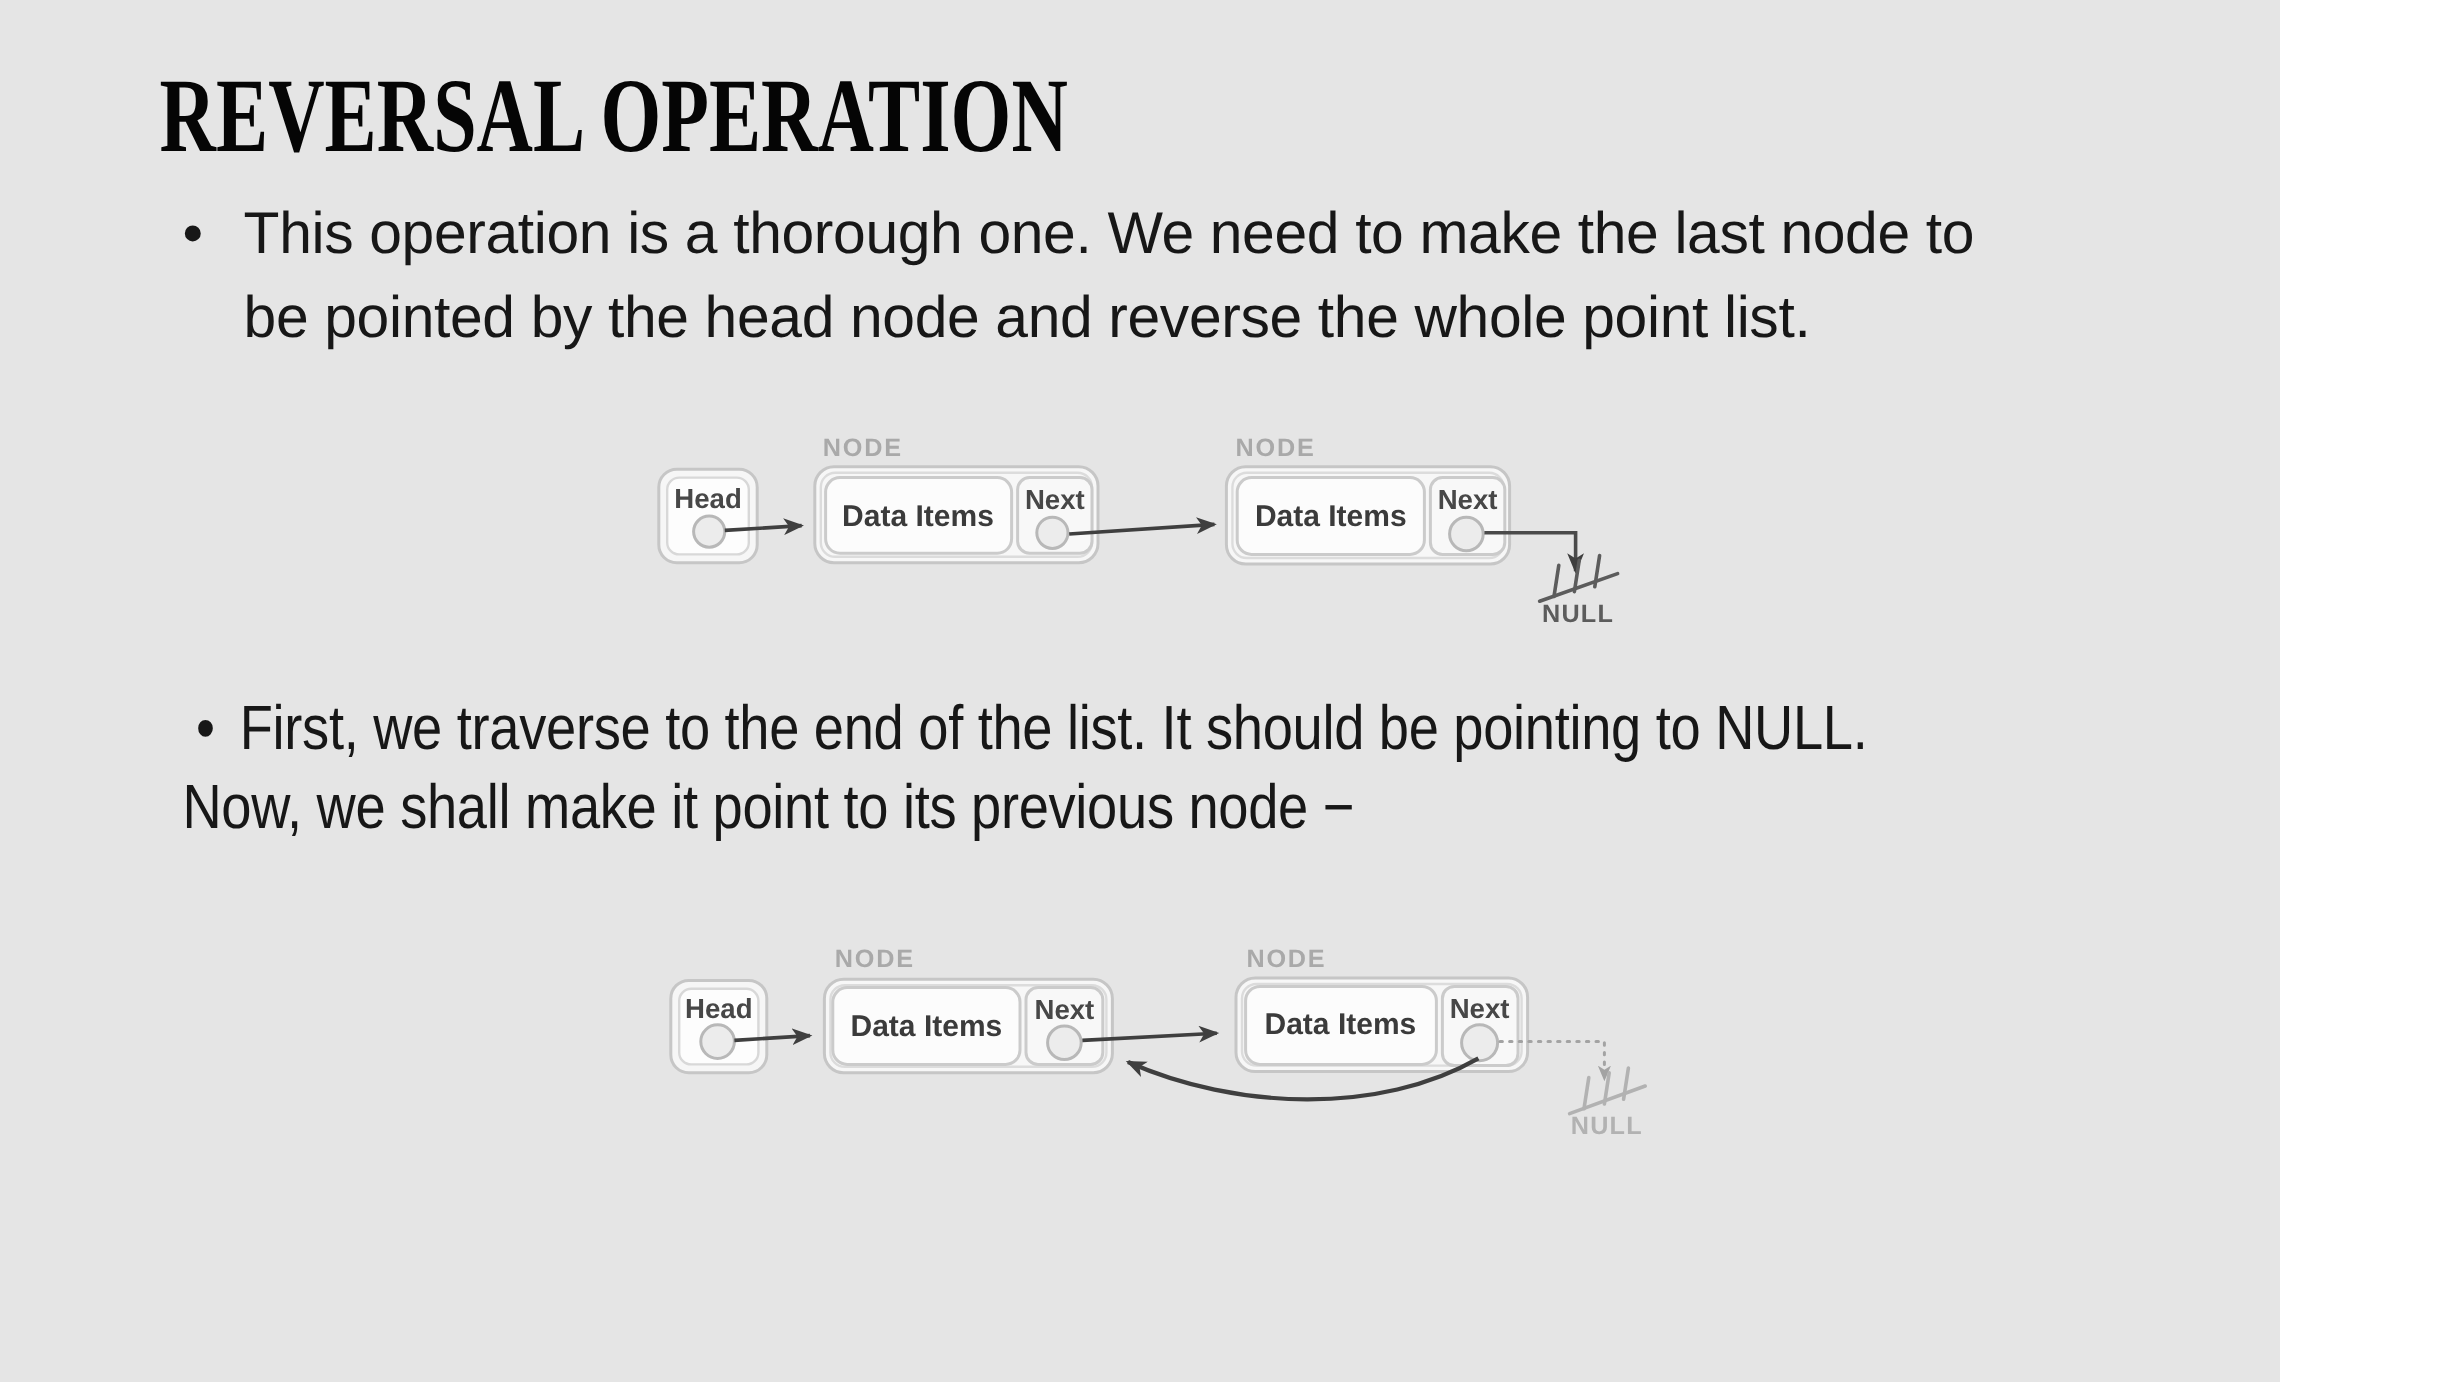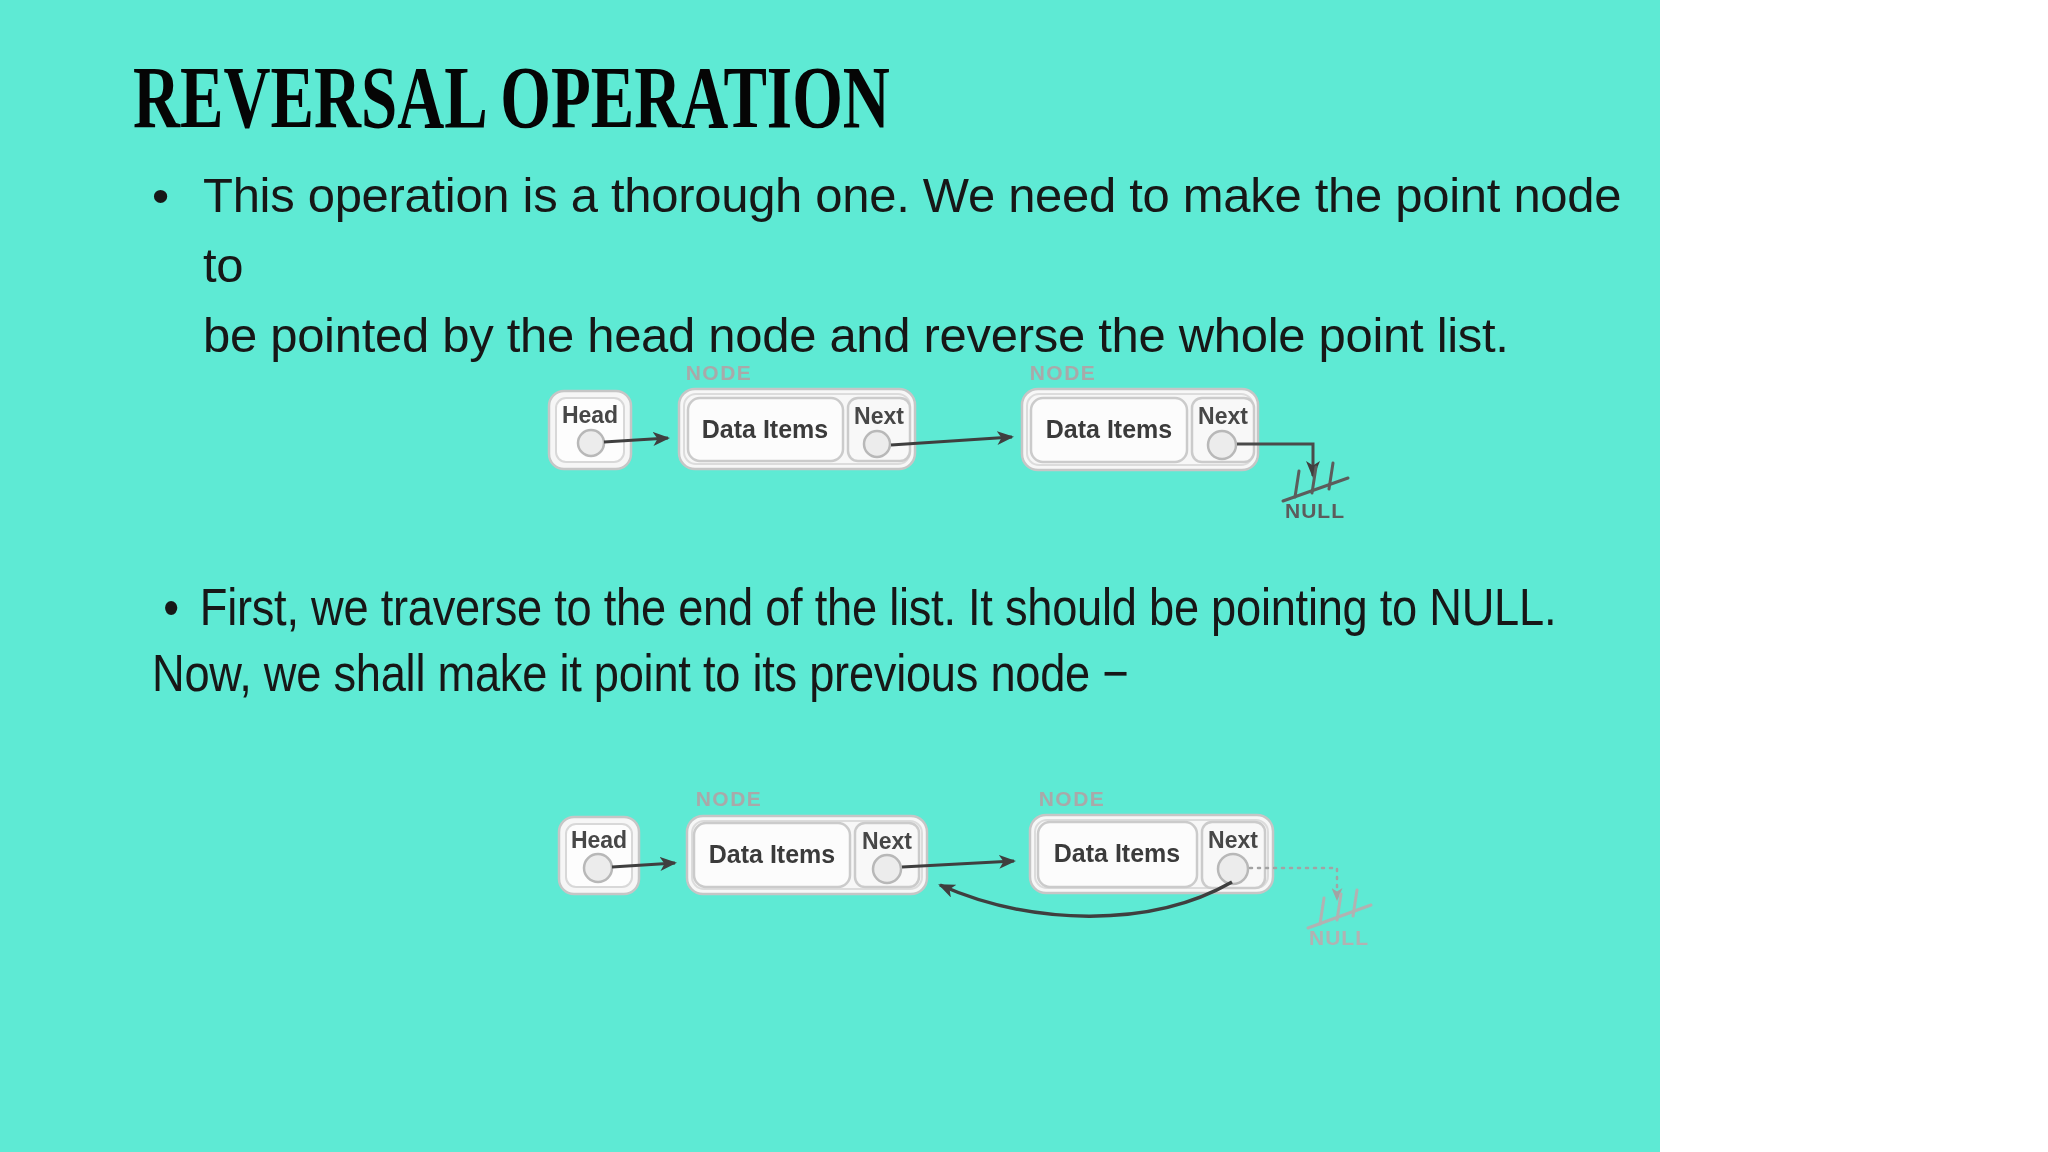--- a/index.html
+++ b/index.html
@@ -2,23 +2,23 @@
 <html><head>
 <meta charset="utf-8">
 <style>
   html, body {
     margin: 0;
     padding: 0;
     background: #ffffff;
   }
   .slide {
     position: relative;
-    width: 1660px;
+    width: 1900px;
     height: 1152px;
-    background: #5eead4;
+    background: #e5e5e5;
     overflow: hidden;
     font-family: "Liberation Sans", sans-serif;
   }
   .title {
     position: absolute;
     left: 133px;
     top: 52px;
     margin: 0;
     font-family: "Liberation Serif", serif;
     font-weight: bold;
@@ -98,21 +98,21 @@
 </head>
 <body>
 
 <div class="slide">
 
   <h1 class="title">REVERSAL OPERATION</h1>
 
   <div class="bullet1">
     <span class="marker">•</span>
     <div>
-      <div>This operation is a thorough one. We need to make the point node to</div>
+      <div>This operation is a thorough one. We need to make the last node to</div>
       <div>be pointed by the head node and reverse the whole point list.</div>
     </div>
   </div>
 
   <svg class="diagram" style="left:540px; top:352px;" width="850" height="185" viewBox="540 352 850 185">
     <defs>
       <marker id="ah-dark-1" markerUnits="userSpaceOnUse" markerWidth="18" markerHeight="14" refX="15" refY="7" orient="auto">
         <path d="M0,0 L17,7 L0,14 L4.5,7 Z" fill="#3f3f3f"></path>
       </marker>
     </defs>

